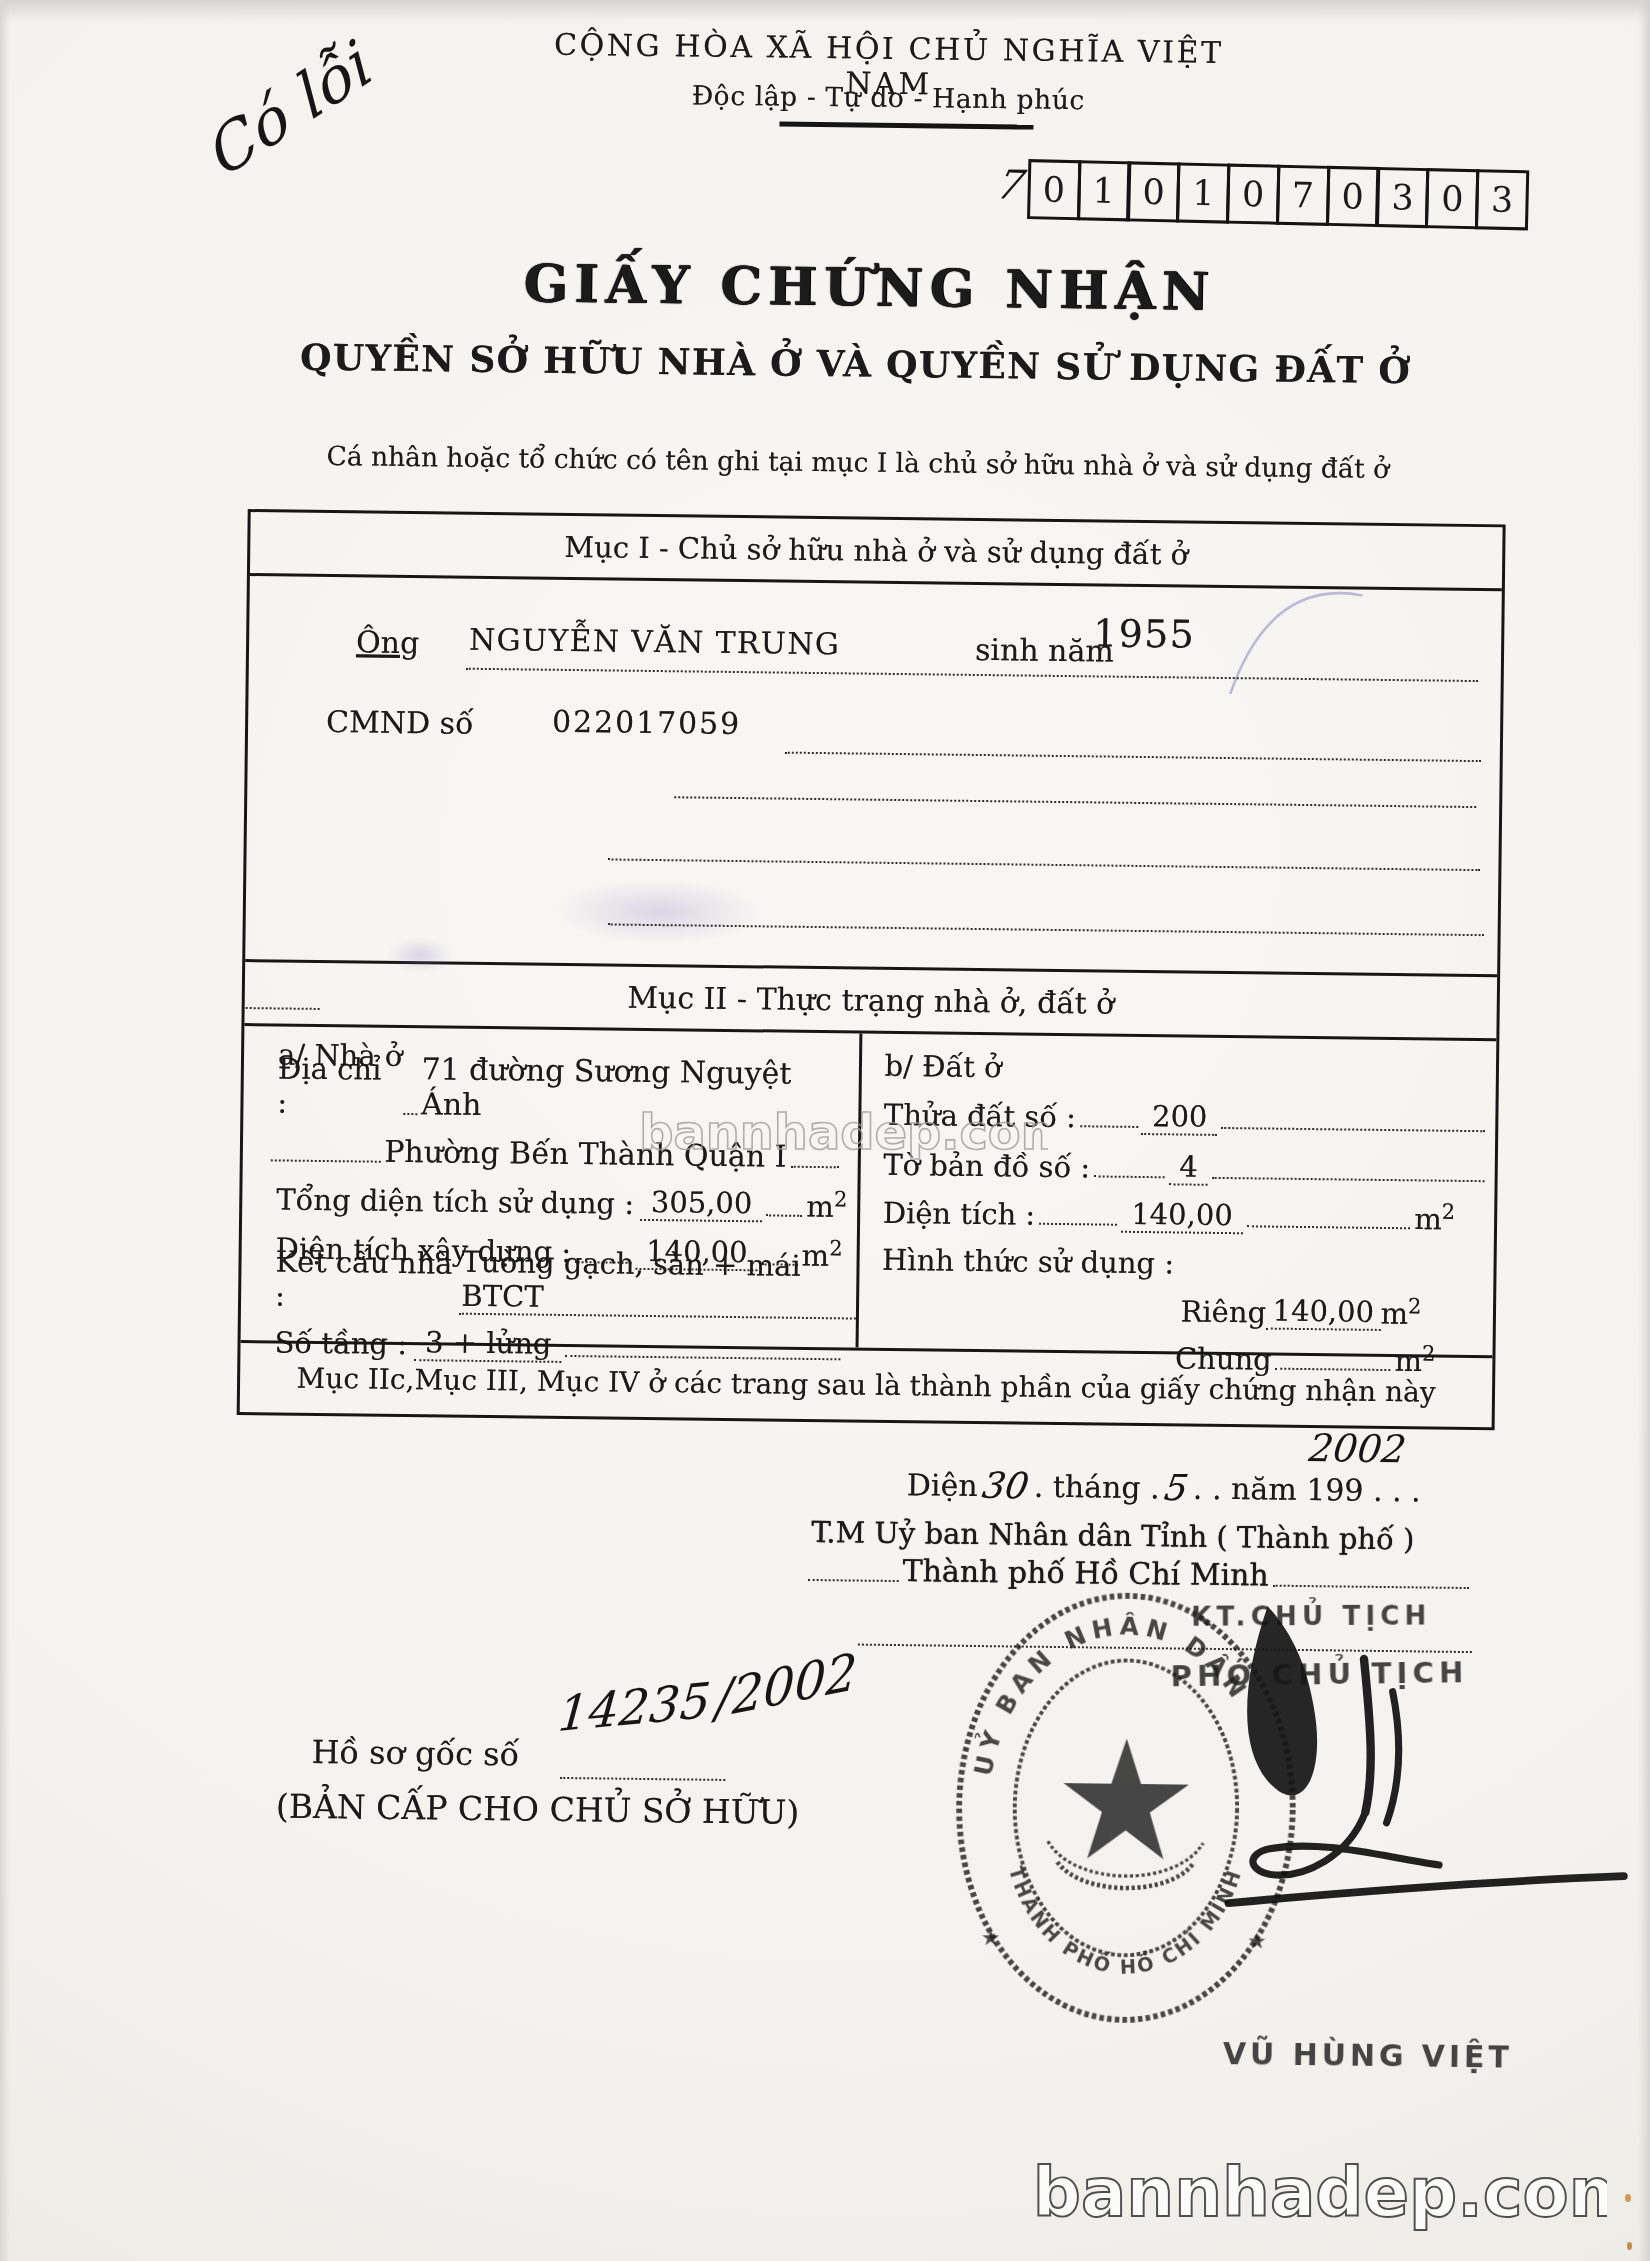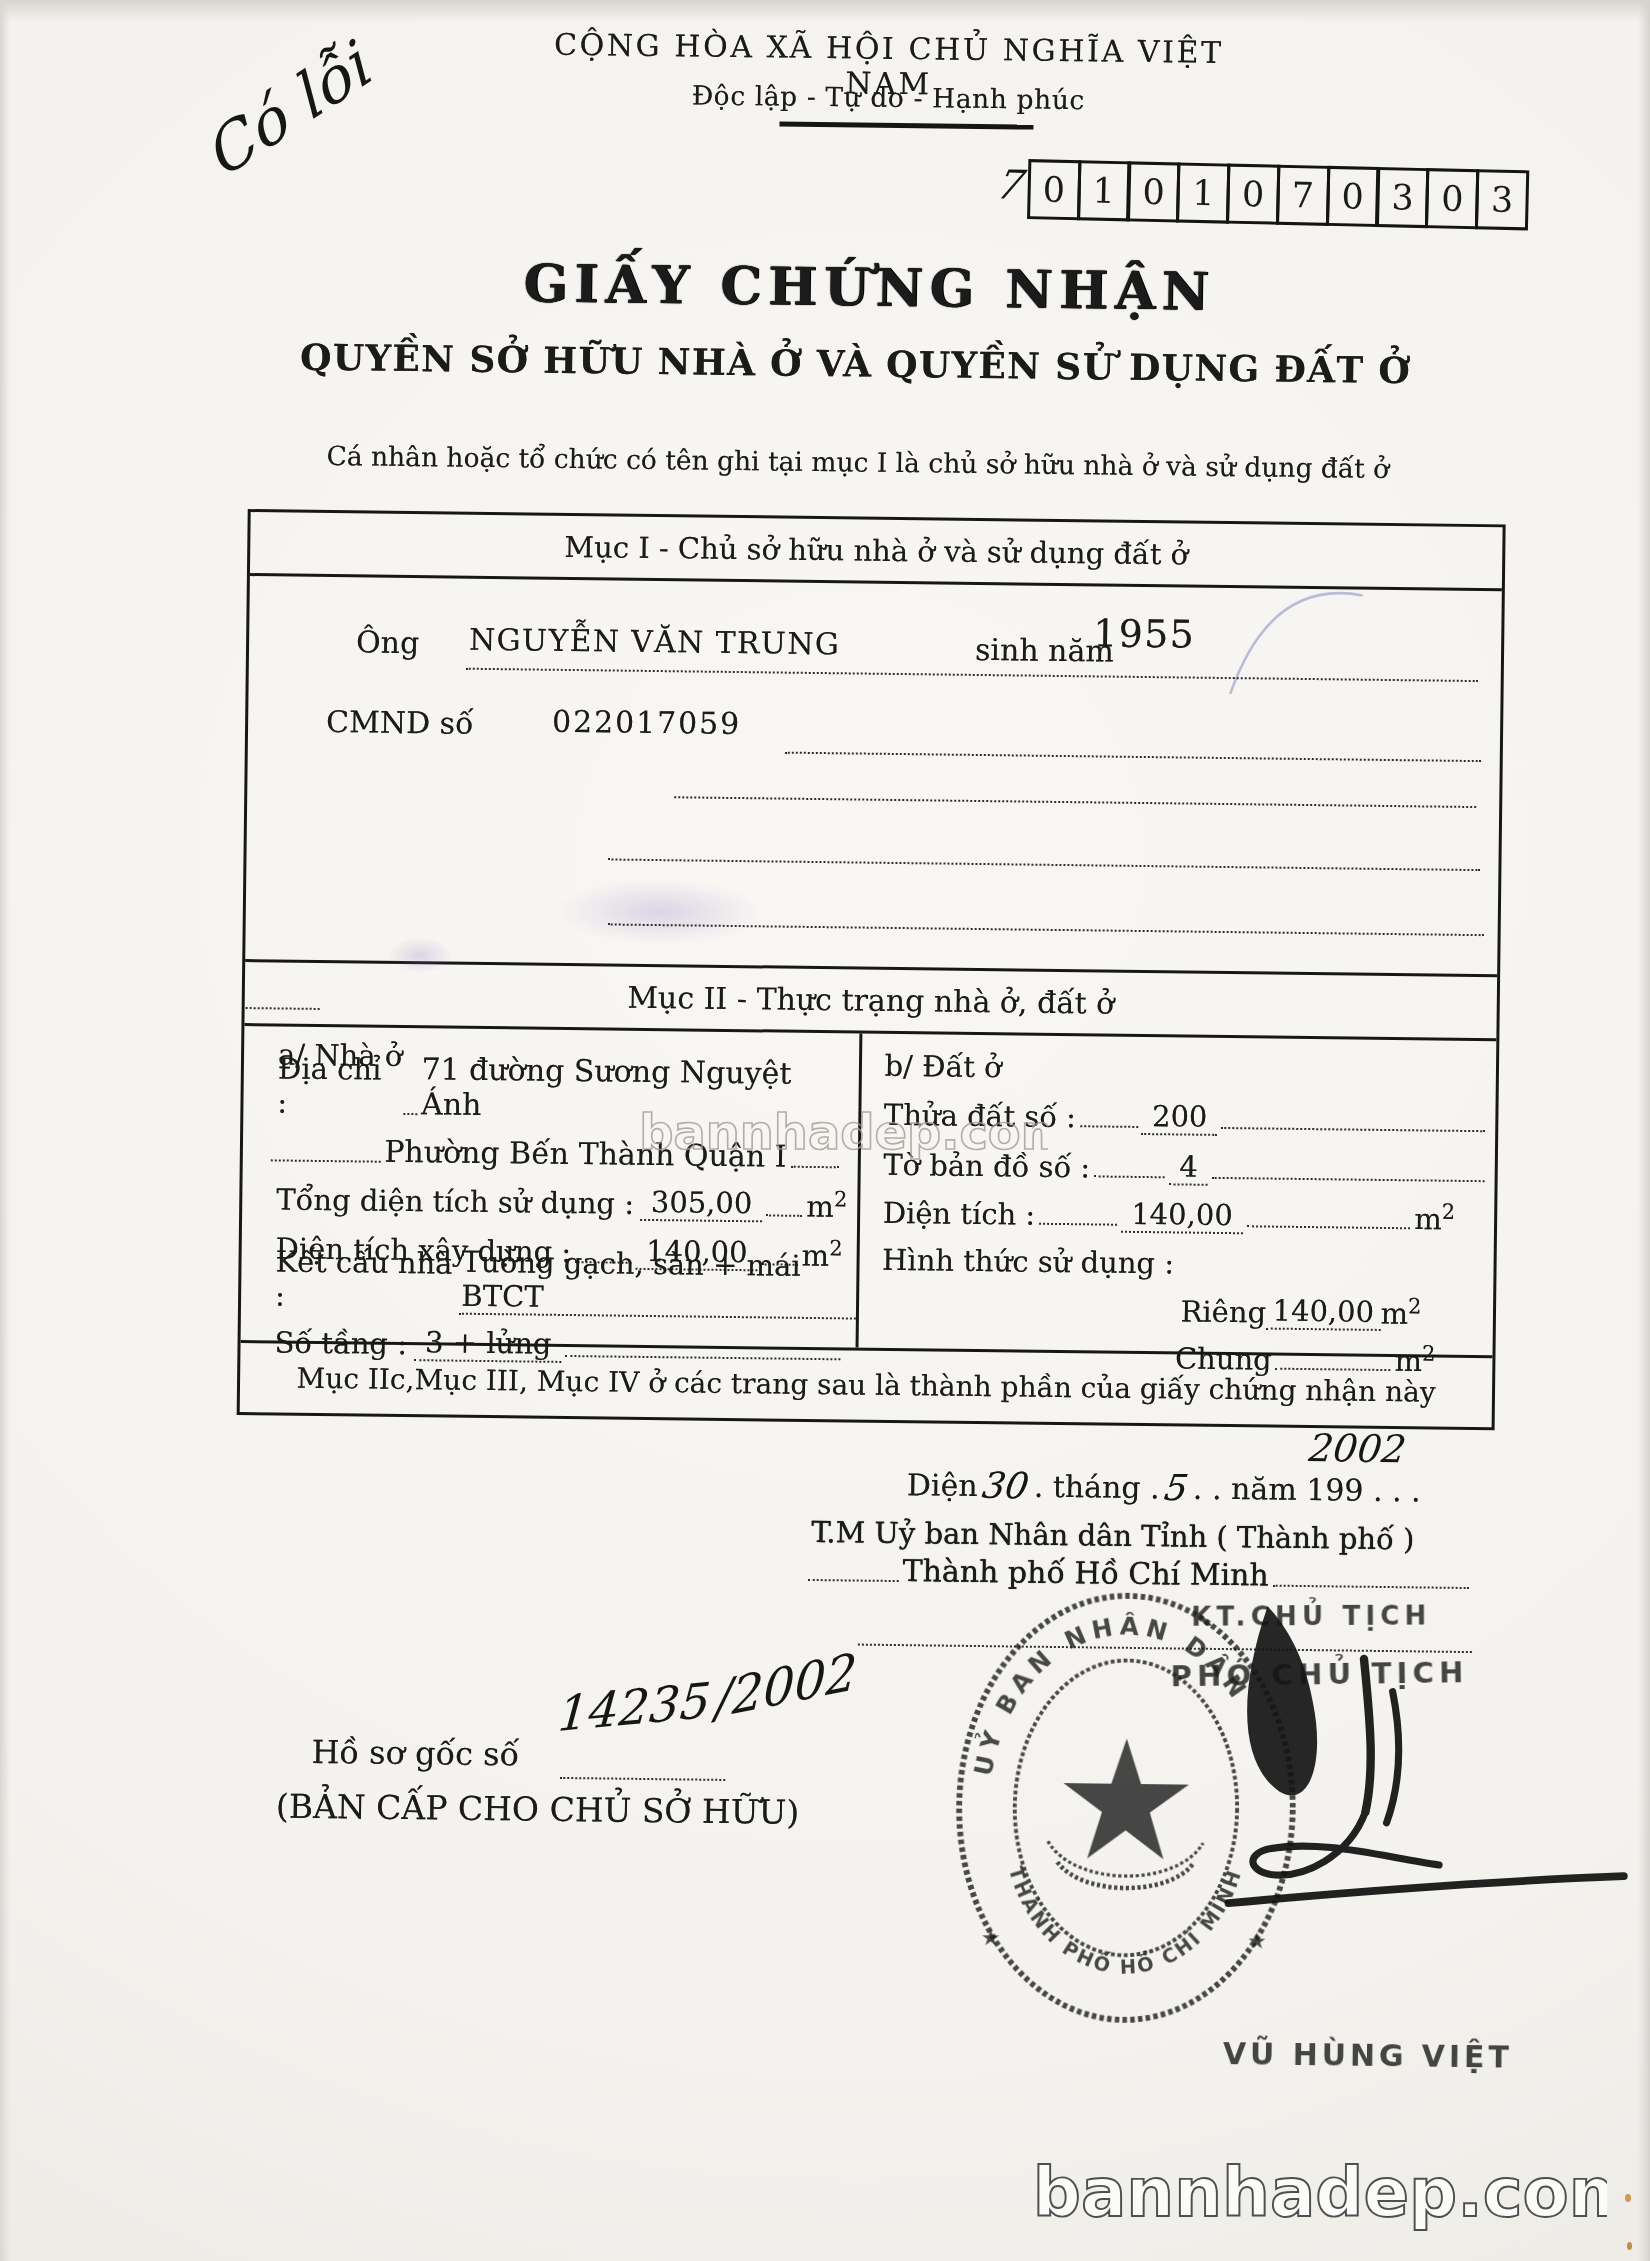--- a/index.html
+++ b/index.html
@@ -102,21 +102,21 @@
     <svg class="abs" style="left:1216px;top:550px;" width="181" height="155" viewBox="0 0 280 240">
       <path d="M 35 215 Q 95 35 238 60" fill="none" stroke="#a9aed2" stroke-width="4" opacity="0.8"></path>
     </svg>
 
     <div class="abs tbl">
       <div class="row-h1 ink">
         <span>Mục I - Chủ sở hữu nhà ở và sử dụng đất ở</span>
       </div>
 
       <div class="m1body">
-        <span class="abs ink" style="left:107px;top:47px;">Ông</span>
+        <span class="abs ink" style="left:107px;top:47px;text-decoration:underline;">Ông</span>
         <span class="abs ink" style="left:220px;top:43px;font-size:30px;letter-spacing:1.3px;">NGUYỄN VĂN TRUNG</span>
         <span class="abs ink" style="left:726px;top:47px;">sinh năm</span>
         <span class="abs ink" style="left:844px;top:25px;font-size:38px;letter-spacing:1.3px;">1955</span>
         <div class="dotline" style="left:217px;right:22.6px;top:89px;"></div>
 
         <span class="abs ink" style="left:78px;top:127px;">CMND số</span>
         <span class="abs ink" style="left:304px;top:124px;font-size:30px;letter-spacing:1.9px;">022017059</span>
         <div class="dotline" style="left:537px;right:19.4px;top:169px;"></div>
 
         <div class="dotline" style="left:427px;right:22.6px;top:215px;"></div>

